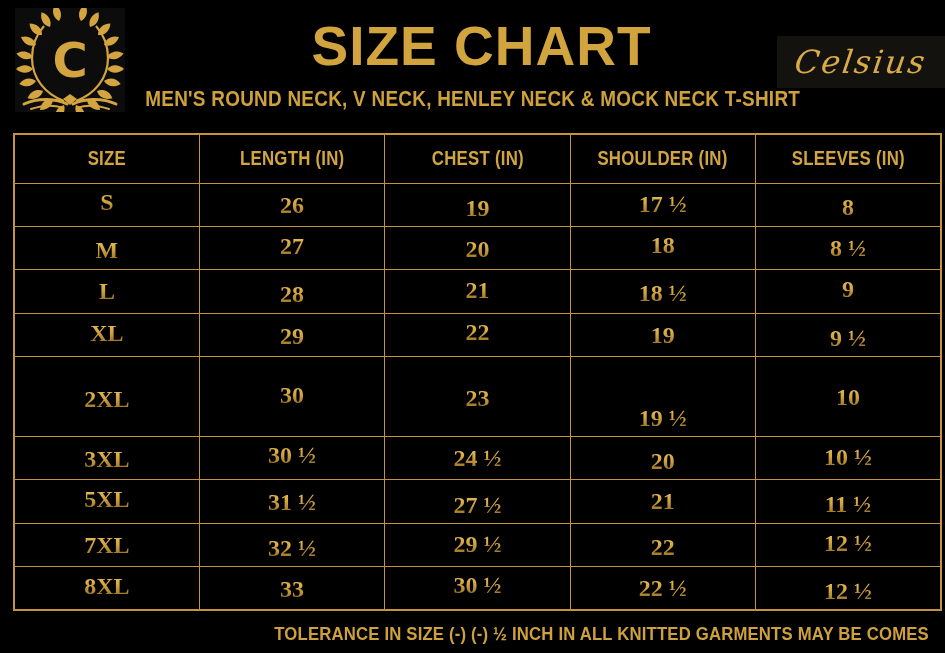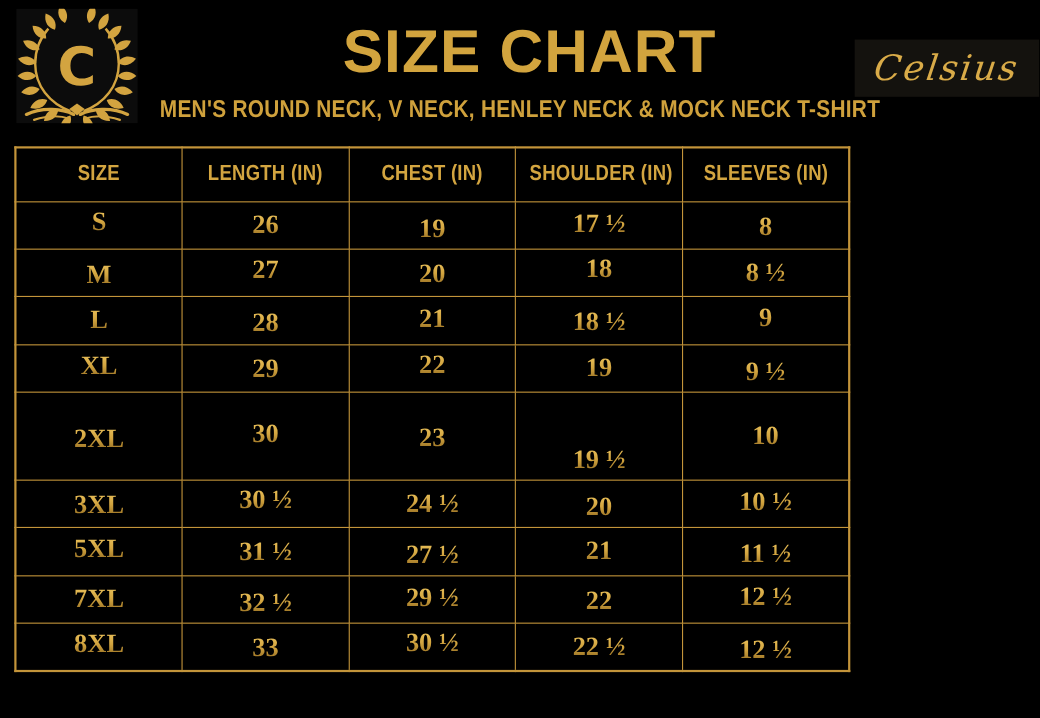--- a/index.html
+++ b/index.html
@@ -28,21 +28,21 @@
     color:#d9ab48; transform:skewX(-8deg); letter-spacing:2px; white-space:nowrap;
   }
   .subtitle { position:absolute; left:0; right:0; top:86px; text-align:center; }
   .subtitle-inner {
     display:inline-block; transform:scaleX(.86); transform-origin:center;
     color:#cfa13c; font-weight:bold; font-size:22px; line-height:26px;
     letter-spacing:.3px; white-space:nowrap;
   }
 
   
-  .table-wrap { position:absolute; left:13px; top:133px; width:760px; height:478px; }
+  .table-wrap { position:absolute; left:13px; top:133px; width:929px; height:478px; }
   table.size-table {
     width:100%; height:100%; border-collapse:collapse; table-layout:fixed;
     border:2px solid #c3943a;
   }
   .size-table th, .size-table td {
     border:1.5px solid #c3943a; text-align:center; vertical-align:middle; padding:0;
     overflow:hidden;
   }
   .size-table thead tr { height:49px; }
   .size-table tbody tr { height:39px; }
@@ -189,14 +189,17 @@
             <td><span class="num" style="transform: translateY(-2px);">8XL</span></td>
             <td><span class="num" style="transform: translateY(1px);">33</span></td>
             <td><span class="num" style="transform: translateY(-3px);">30 ½</span></td>
             <td><span class="num" style="transform: translateY(0px);">22 ½</span></td>
             <td><span class="num" style="transform: translateY(3px);">12 ½</span></td>
           </tr>
         </tbody>
     </table>
   </div>
 
+  <div class="footer-note">
+    <span class="footer-inner">TOLERANCE IN SIZE (-) (-)  ½ INCH IN ALL KNITTED GARMENTS MAY BE COMES</span>
+  </div>
 
 </div>
 
 </body></html>

